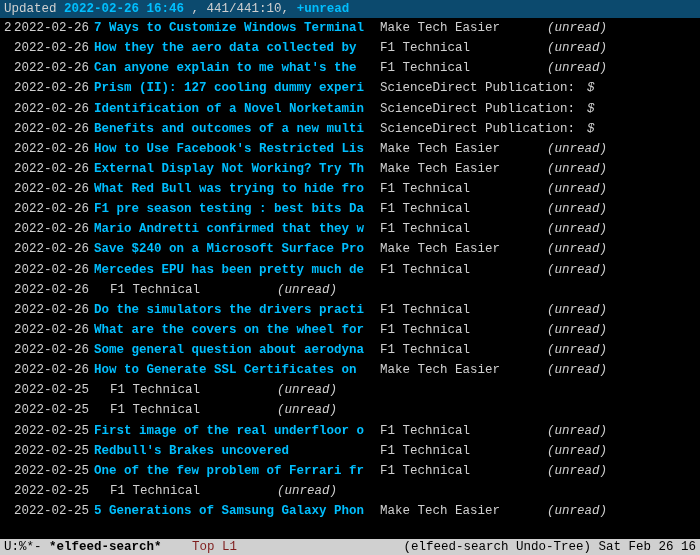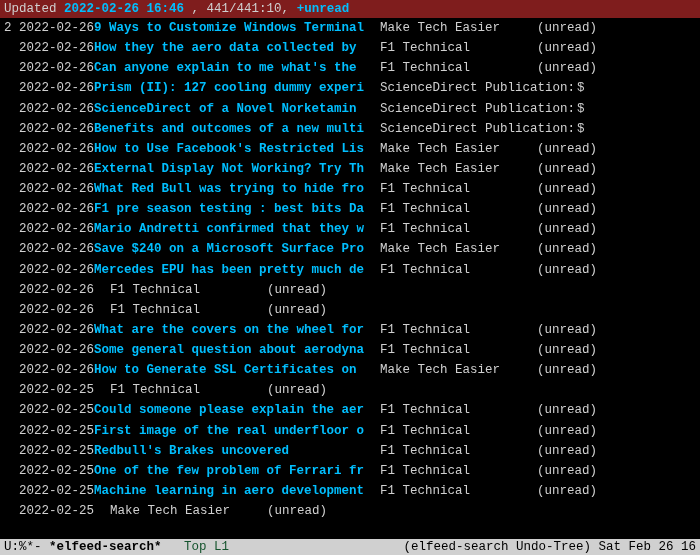--- a/index.html
+++ b/index.html
@@ -17,21 +17,21 @@
       overflow: hidden;
     }
     .screen {
       width: 700px;
       height: 555px;
       background: #000;
       display: flex;
       flex-direction: column;
     }
     .header-bar {
-      background: #7f1d1d;
+      background: #0c4a6e;
       padding: 2px 4px;
       border-bottom: none;
       white-space: nowrap;
       overflow: hidden;
     }
     .header-bar .updated-label {
       color: #d0d0d0;
     }
     .header-bar .updated-date {
       color: #00bfff;
@@ -53,21 +53,20 @@
       align-items: baseline;
       padding: 1px 4px;
       white-space: nowrap;
       overflow: hidden;
       line-height: 1.45;
     }
     .col-date {
       color: #d0d0d0;
       min-width: 80px;
       flex-shrink: 0;
-      text-align: right;
     }
     .col-title {
       color: #00bfff;
       font-weight: bold;
       flex: 1;
       overflow: hidden;
       white-space: nowrap;
       text-overflow: clip;
       max-width: 270px;
       min-width: 270px;
@@ -76,43 +75,45 @@
       color: #d0d0d0;
       min-width: 155px;
       max-width: 200px;
       flex-shrink: 0;
       overflow: hidden;
       white-space: nowrap;
       margin-left: 16px;
     }
     .col-status {
       color: #d0d0d0;
-      margin-left: 2px;
-      white-space: nowrap;
+      margin-left: 12px;
+      white-space: nowrap;
+      font-style: italic;
     }
     .status-bar {
       background: #d0d0d0;
       color: #000;
       padding: 1px 4px;
       display: flex;
       align-items: center;
       white-space: nowrap;
       font-size: 12.5px;
     }
     .status-bar .mode {
       color: #000;
       background: #d0d0d0;
     }
     .status-bar .buffer-name {
       font-weight: bold;
       color: #000;
       text-align: center;
     }
     .status-bar .position {
-      color: #14532d;
+      color: #7f1d1d;
+      margin-left: 8px;
     }
     .status-bar .extra {
       color: #000;
       margin-left: auto;
     }
     .row-marker {
       min-width: 10px;
       flex-shrink: 0;
       color: transparent;
     }
@@ -131,21 +132,21 @@
     <span class="updated-date">2022-02-26 16:46</span>
     <span class="count">, <span>441/441:10,</span></span>
     <span> </span>
     <span class="unread">+unread</span>
   </div>
 
   <div class="feed-list" id="feed-list">
   <div class="feed-row">
         <span class="row-marker active">2</span>
         <span class="col-date">2022-02-26 </span>
-        <span class="col-title">9 Ways to Customize Windows Terminal</span>
+        <span class="col-title">7 Ways to Customize Windows Terminal</span>
         <span class="col-source"> Make Tech Easier</span>
         <span class="col-status"> (unread)</span>
       </div>
       <div class="feed-row">
         <span class="row-marker"> </span>
         <span class="col-date">2022-02-26 </span>
         <span class="col-title">How they the aero data collected by</span>
         <span class="col-source"> F1 Technical</span>
         <span class="col-status"> (unread)</span>
       </div>
@@ -159,21 +160,21 @@
       <div class="feed-row">
         <span class="row-marker"> </span>
         <span class="col-date">2022-02-26 </span>
         <span class="col-title">Prism (II): 127 cooling dummy experi</span>
         <span class="col-source"> ScienceDirect Publication:</span>
         <span class="col-status"> $</span>
       </div>
       <div class="feed-row">
         <span class="row-marker"> </span>
         <span class="col-date">2022-02-26 </span>
-        <span class="col-title">ScienceDirect of a Novel Norketamin</span>
+        <span class="col-title">Identification of a Novel Norketamin</span>
         <span class="col-source"> ScienceDirect Publication:</span>
         <span class="col-status"> $</span>
       </div>
       <div class="feed-row">
         <span class="row-marker"> </span>
         <span class="col-date">2022-02-26 </span>
         <span class="col-title">Benefits and outcomes of a new multi</span>
         <span class="col-source"> ScienceDirect Publication:</span>
         <span class="col-status"> $</span>
       </div>
@@ -228,20 +229,21 @@
       </div>
       <div class="feed-row">
         <span class="row-marker"> </span>
         <span class="col-date">2022-02-26 </span>
         <span class="col-source"> F1 Technical</span>
         <span class="col-status"> (unread)</span>
       </div>
       <div class="feed-row">
         <span class="row-marker"> </span>
         <span class="col-date">2022-02-26 </span>
+        <span class="col-title">Do the simulators the drivers practi</span>
         <span class="col-source"> F1 Technical</span>
         <span class="col-status"> (unread)</span>
       </div>
       <div class="feed-row">
         <span class="row-marker"> </span>
         <span class="col-date">2022-02-26 </span>
         <span class="col-title">What are the covers on the wheel for</span>
         <span class="col-source"> F1 Technical</span>
         <span class="col-status"> (unread)</span>
       </div>
@@ -261,21 +263,20 @@
       </div>
       <div class="feed-row">
         <span class="row-marker"> </span>
         <span class="col-date">2022-02-25 </span>
         <span class="col-source"> F1 Technical</span>
         <span class="col-status"> (unread)</span>
       </div>
       <div class="feed-row">
         <span class="row-marker"> </span>
         <span class="col-date">2022-02-25 </span>
-        <span class="col-title">Could someone please explain the aer</span>
         <span class="col-source"> F1 Technical</span>
         <span class="col-status"> (unread)</span>
       </div>
       <div class="feed-row">
         <span class="row-marker"> </span>
         <span class="col-date">2022-02-25 </span>
         <span class="col-title">First image of the real underfloor o</span>
         <span class="col-source"> F1 Technical</span>
         <span class="col-status"> (unread)</span>
       </div>
@@ -289,27 +290,27 @@
       <div class="feed-row">
         <span class="row-marker"> </span>
         <span class="col-date">2022-02-25 </span>
         <span class="col-title">One of the few problem of Ferrari fro</span>
         <span class="col-source"> F1 Technical</span>
         <span class="col-status"> (unread)</span>
       </div>
       <div class="feed-row">
         <span class="row-marker"> </span>
         <span class="col-date">2022-02-25 </span>
-        <span class="col-title">Machine learning in aero development</span>
-        <span class="col-source"> F1 Technical</span>
-        <span class="col-status"> (unread)</span>
-      </div>
-      <div class="feed-row">
-        <span class="row-marker"> </span>
-        <span class="col-date">2022-02-25 </span>
+        <span class="col-source"> F1 Technical</span>
+        <span class="col-status"> (unread)</span>
+      </div>
+      <div class="feed-row">
+        <span class="row-marker"> </span>
+        <span class="col-date">2022-02-25 </span>
+        <span class="col-title">5 Generations of Samsung Galaxy Phon</span>
         <span class="col-source"> Make Tech Easier</span>
         <span class="col-status"> (unread)</span>
       </div>
     </div>
 
   <div class="status-bar">
     <span class="mode">U:%*-</span>
     <span>&nbsp;</span>
     <span class="buffer-name">*elfeed-search*</span>
     <span>&nbsp;&nbsp;&nbsp;</span>

